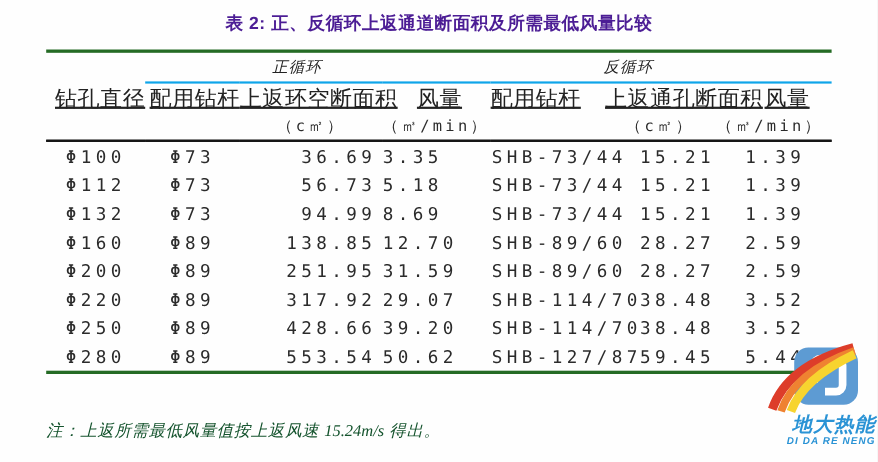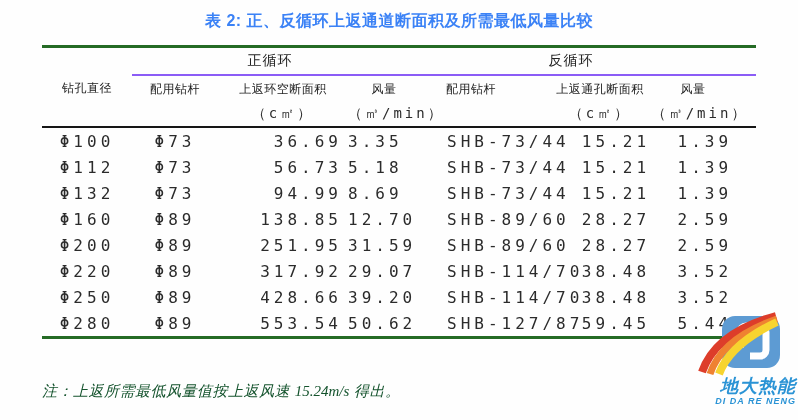--- a/index.html
+++ b/index.html
@@ -3,37 +3,37 @@
 <meta charset="utf-8">
 <style>
   html,body{margin:0;padding:0;background:#e8e8e8;}
   .page{
     position:relative;width:798px;height:420px;background:#fefefe;
     font-family:"Liberation Sans","DejaVu Sans",sans-serif;color:#222;
     overflow:hidden;margin:0 auto;
   }
   .doc-title{
     position:absolute;top:11px;left:0;width:100%;text-align:center;
-    font-size:16px;font-weight:bold;color:#3b82f6;letter-spacing:0.5px;
+    font-size:16px;font-weight:bold;color:#4c1d95;letter-spacing:0.5px;
   }
   .table-wrap{
     position:absolute;left:42px;top:45px;width:714px;
     border-top:3px solid #256b25;border-bottom:3px solid #256b25;
   }
   table.cmp{border-collapse:collapse;table-layout:fixed;width:714px;}
   table.cmp th,table.cmp td{
     padding:0;margin:0;font-weight:normal;white-space:nowrap;overflow:visible;
     vertical-align:middle;
   }
   
   tr.group-row th{height:26px;font-size:14px;letter-spacing:1px;text-align:center;}
-  tr.group-row th.grp{border-bottom:2px solid #8b5cf6;}
+  tr.group-row th.grp{border-bottom:2px solid #0ea5e9;font-style:italic;}
   tr.group-row th.grp-pos{padding-right:38px;}
   tr.group-row th.grp-rev{padding-right:60px;}
-  tr.label-row th{height:26px;font-size:12px;letter-spacing:0.5px;text-align:center;}
+  tr.label-row th{height:26px;font-size:20px;letter-spacing:0.5px;text-align:right;text-decoration:underline;}
   tr.label-row th:nth-child(4){padding-right:26px;}
   tr.label-row th:nth-child(5){padding-right:55px;}
   tr.label-row th:nth-child(7){padding-right:20px;}
   tr.units-row td{
     height:24px;border-bottom:2px solid #161616;text-align:center;
     font-family:"DejaVu Sans Mono","Liberation Mono",monospace;
     font-size:14px;letter-spacing:3px;color:#2b2b2b;
   }
   tr.units-row td:nth-child(4){padding-right:26px;}
   tr.units-row td:nth-child(7){padding-right:6px;}

